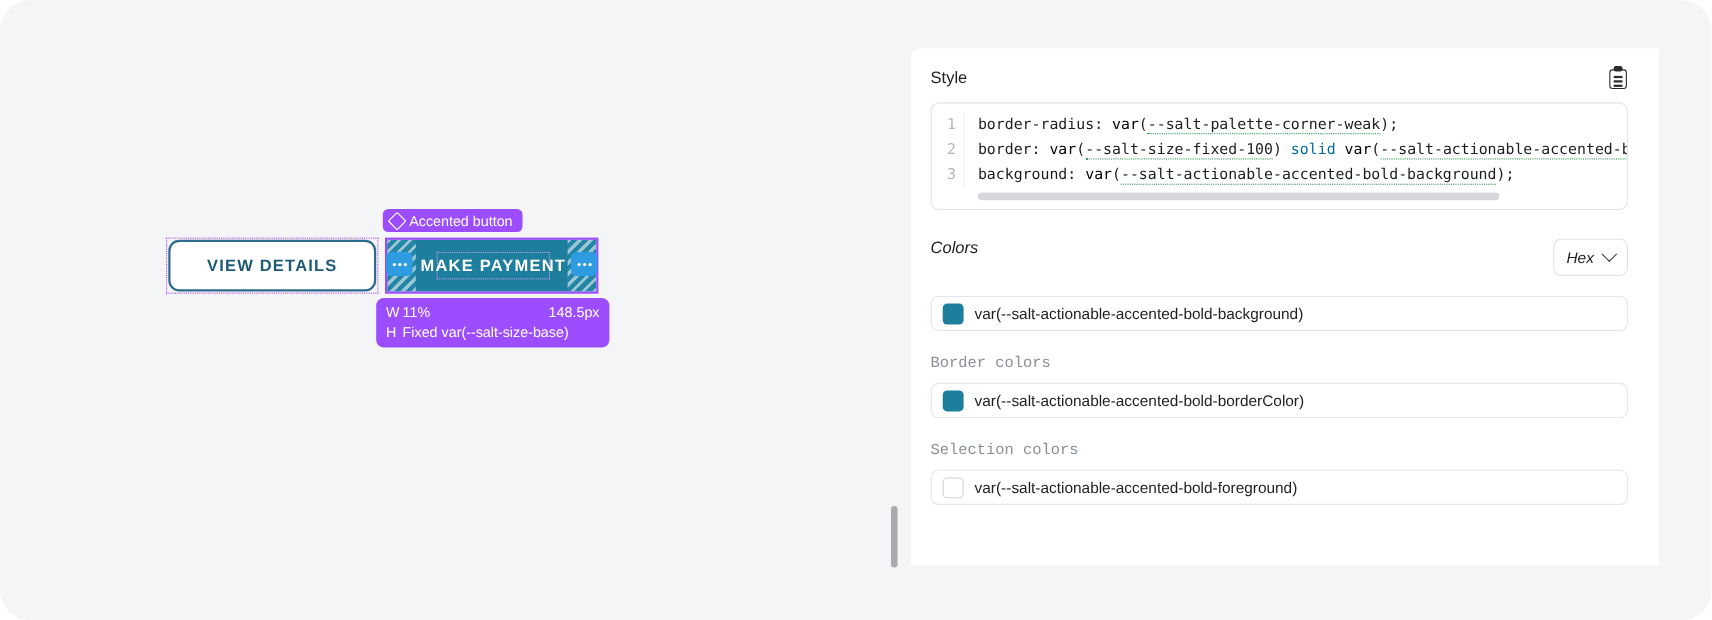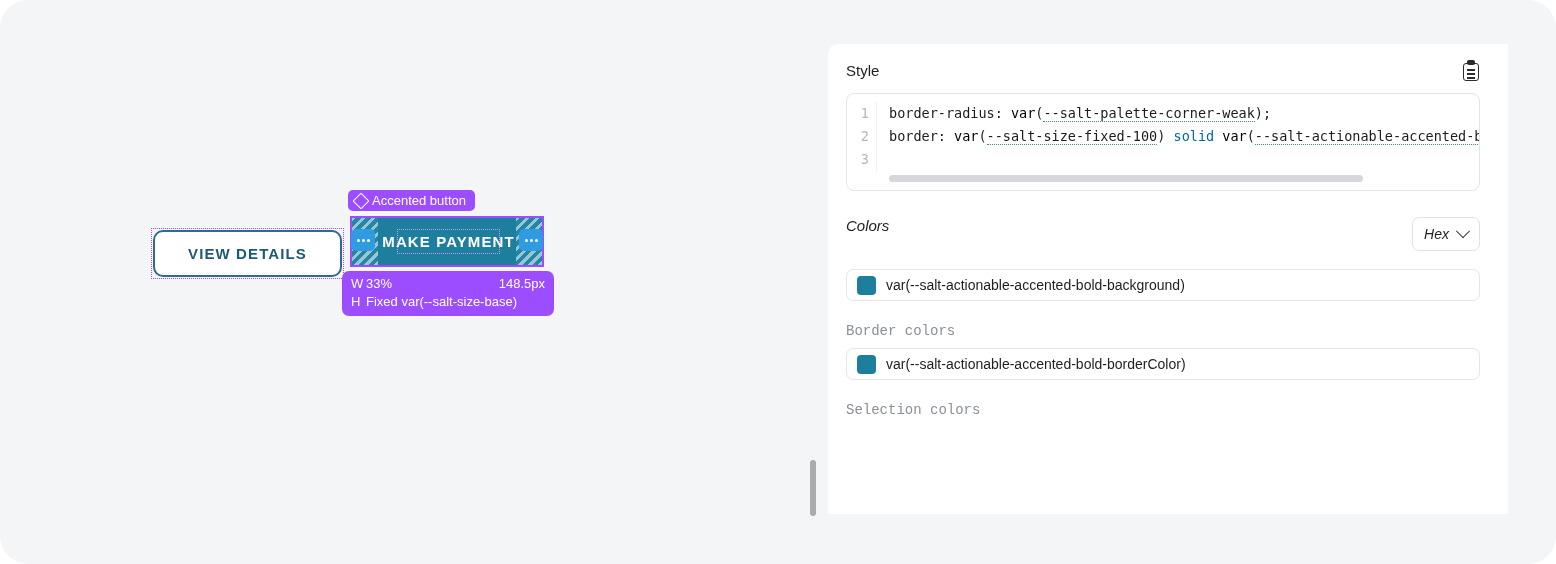--- a/index.html
+++ b/index.html
@@ -24,21 +24,21 @@
   
   #canvas {
     position: absolute;
     left: 0; top: 0;
     width: 828px; height: 564px;
   }
 
   
   .view-details-wrap {
     position: absolute;
-    left: 151px; top: 228px;
+    left: 151px; top: 216px;
     width: 193px; height: 51px;
   }
   .vd-select-outline {
     position: absolute;
     left: 0; top: 0; right: 0; bottom: 0;
     border: 1px dotted #b14aed;
     box-sizing: border-box;
   }
   .vd-button {
     position: absolute;
@@ -389,21 +389,21 @@
       <div class="mp-dots right">
         <i></i>
         <i></i>
         <i></i>
       </div>
     </div>
 
     <div class="size-tip">
       <div class="size-row">
         <span class="size-key">W</span>
-        <span class="size-val">33%</span>
+        <span class="size-val">11%</span>
         <span class="size-right">148.5px</span>
       </div>
       <div class="size-row">
         <span class="size-key">H</span>
         <span class="size-val">Fixed var(--salt-size-base)</span>
       </div>
     </div>
 
   </div>
 
@@ -424,20 +424,21 @@
       <div class="code-box">
         <div class="code-rows">
           <div class="gutter">
             <div>1</div>
             <div>2</div>
             <div>3</div>
           </div>
           <div class="code-lines">
             <div class="ln">border-radius: <span class="tok-fn">var</span>(<span class="tok-var">--salt-palette-corner-weak</span>);</div>
             <div class="ln">border: <span class="tok-fn">var</span>(<span class="tok-var">--salt-size-fixed-100</span>) <span class="tok-kw">solid</span> <span class="tok-fn">var</span>(<span class="tok-var">--salt-actionable-accented-bold-borderColor</span>);</div>
+            <div class="ln">background: <span class="tok-fn">var</span>(<span class="tok-var">--salt-actionable-accented-bold-background</span>);</div>
           </div>
         </div>
         <div class="code-hscroll"></div>
       </div>
 
       <div class="colors-head">
         <div class="section-title">Colors</div>
         <div class="hex-select">
           <span>Hex</span>
           <span class="chev"></span>
@@ -449,19 +450,23 @@
         <span class="color-text">var(--salt-actionable-accented-bold-background)</span>
       </div>
 
       <div class="grp-label spaced">Border colors</div>
       <div class="color-field">
         <span class="swatch" style="background:#1e7e9e"></span>
         <span class="color-text">var(--salt-actionable-accented-bold-borderColor)</span>
       </div>
 
       <div class="grp-label spaced">Selection colors</div>
+      <div class="color-field">
+        <span class="swatch empty" style="background:#ffffff"></span>
+        <span class="color-text">var(--salt-actionable-accented-bold-foreground)</span>
+      </div>
 
     </div>
   </div>
 
   <div id="panel-scrollbar"></div>
 
 </div>
 
 </body></html>

